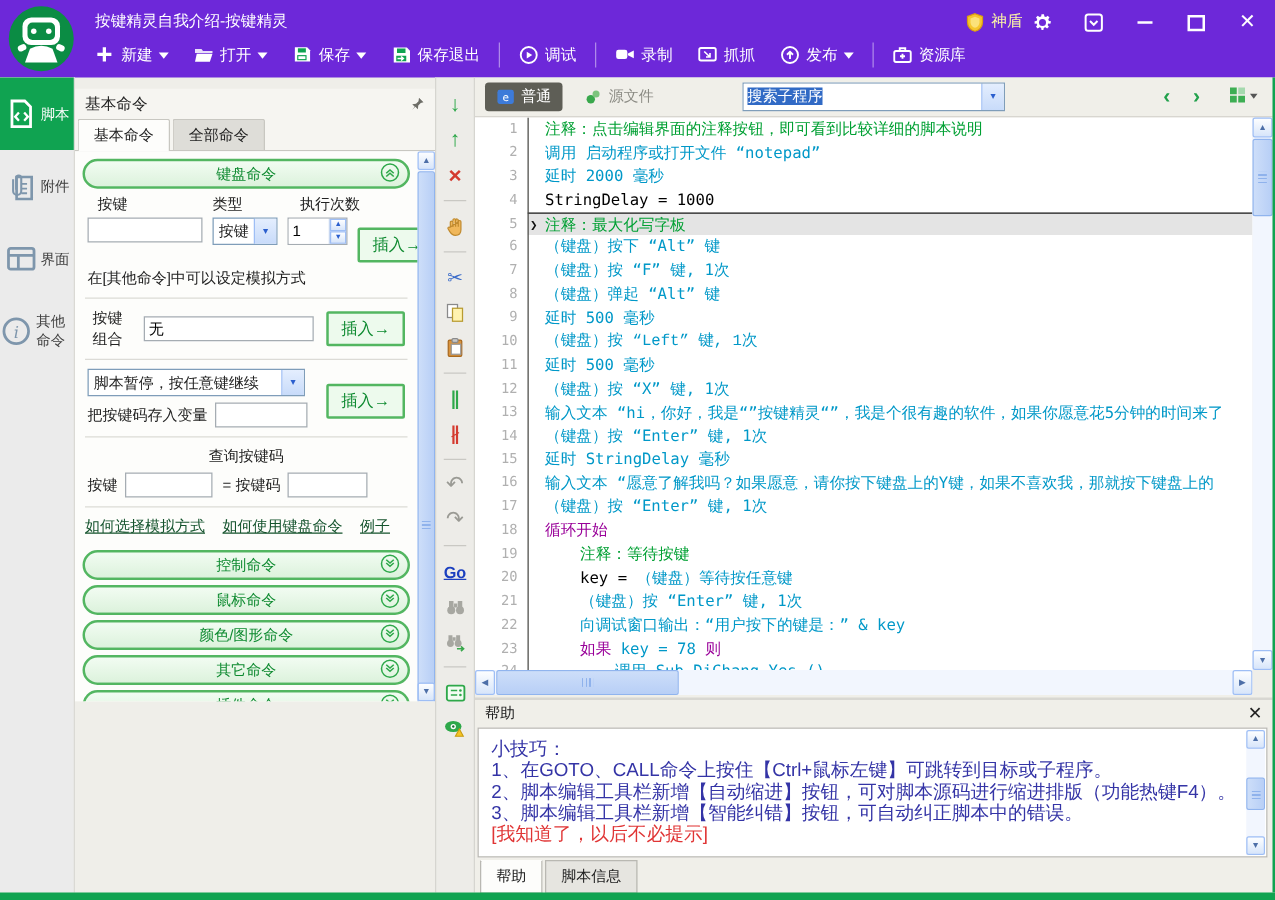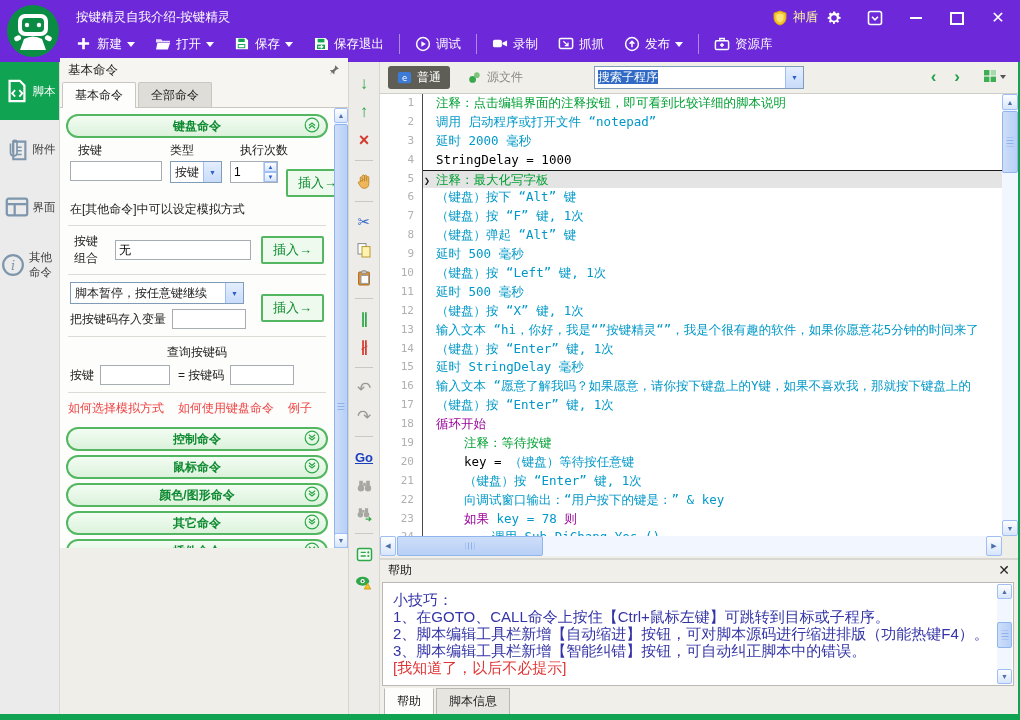--- a/index.html
+++ b/index.html
@@ -22,45 +22,45 @@
   .tb-caret{width:0;height:0;border:4px solid transparent;border-top:5px solid #fff;margin-top:4px;}
   .tb-sep{width:1px;height:20px;background:rgba(255,255,255,.45);margin:0 5px;}
   
   #rail{position:absolute;left:0;top:62px;width:60px;height:652px;background:#EBEBEB;border-right:1px solid #DAD9D4;box-sizing:border-box;}
   .rail-item{height:58px;display:flex;align-items:center;justify-content:center;gap:3px;color:#3E3E3E;font-size:11.5px;cursor:pointer;}
   .rail-item .ric{width:26px;height:26px;color:#7E96AC;}
   .rail-item.active{background:#10A351;color:#fff;}
   .rail-item.active .ric{color:#fff;}
   #rail-notch{position:absolute;left:60px;top:86px;width:0;height:0;border:7px solid transparent;border-left:8px solid #10A351;}
   
-  #panel{position:absolute;left:60px;top:58px;width:288px;height:490px;background:#F6F5F1;box-sizing:border-box;}
+  #panel{position:absolute;left:60px;top:71px;width:288px;height:490px;background:#F6F5F1;box-sizing:border-box;}
   #panel-header{height:24px;display:flex;align-items:center;padding:0 8px;font-size:12.5px;}
   #panel-header .sp{flex:1;}
   #panel-tabs{height:25px;display:flex;align-items:flex-end;padding-left:2px;gap:2px;border-bottom:1px solid #C8C7C1;}
   .ptab{padding:4px 12px 3px;border:1px solid #C8C7C1;border-bottom:none;background:#DEDDD8;cursor:pointer;border-radius:2px 2px 0 0;}
   .ptab.active{background:#FDFDFB;position:relative;top:1px;padding-bottom:4px;}
   #panel-body{position:absolute;left:0;top:50px;right:0;bottom:0;background:#FDFDFB;overflow:hidden;}
   #panel-content{position:absolute;left:0;top:0;right:14px;bottom:0;padding:6px 6px 0 6px;}
   .pill{height:20px;border:2px solid #53B661;border-radius:12px;background:linear-gradient(#F2FCF2,#DCF2DC);
-    display:flex;align-items:center;justify-content:center;position:relative;color:#0E8A30;font-weight:bold;cursor:pointer;margin-bottom:4px;}
+    display:flex;align-items:center;justify-content:center;position:relative;color:#0E8A30;font-weight:normal;cursor:pointer;margin-bottom:4px;}
   .pill .chev{position:absolute;right:6px;top:1px;width:16px;height:16px;}
   .form-row{display:flex;align-items:center;margin:2px 4px;}
   .lbl{color:#222;}
   input.xin{height:18px;border:1px solid #A5ACB2;background:#fff;font-size:12px;padding:0 3px;box-sizing:content-box;}
   .xsel{display:flex;height:20px;border:1px solid #7F9DB9;background:#fff;align-items:stretch;cursor:pointer;}
   .xsel-text{flex:1;padding:2px 4px;white-space:nowrap;overflow:hidden;}
   .xsel-btn{width:17px;background:linear-gradient(#E4EEFE,#C8DBFA);border-left:1px solid #9EBEF5;display:flex;align-items:center;justify-content:center;color:#2B5FCE;font-size:7px;}
   .spin{display:flex;height:20px;border:1px solid #A5ACB2;background:#fff;}
   .spin input{width:26px;border:none;font-size:12px;padding:0 3px;outline:none;}
   .spin .arrows{width:15px;display:flex;flex-direction:column;border-left:1px solid #C6D6F0;}
   .spin .arrows div{flex:1;background:linear-gradient(#FDFEFF,#D7E5FA);border:1px solid #9EBEF5;display:flex;align-items:center;justify-content:center;font-size:6px;color:#2B5FCE;cursor:pointer;}
   .insert-btn{border:2px solid #53B661;background:#EDFAED;color:#0E8A30;font-size:13px;padding:3px 10px;cursor:pointer;border-radius:2px;white-space:nowrap;}
   .phr{border:none;border-top:1px solid #DCDBD6;margin:7px 2px;}
   .plinks{display:flex;gap:14px;margin:4px 2px 10px;}
-  .plinks a{color:#ef4444;cursor:pointer;white-space:nowrap;}
+  .plinks a{color:#14532d;text-decoration:underline;cursor:pointer;white-space:nowrap;}
   #panel-scroll{position:absolute;right:0;top:0;width:14px;bottom:0;background:#F2F6FE;}
   
   .sb-btn{position:absolute;background:linear-gradient(#FDFEFF,#D7E5FA);border:1px solid #9EBEF5;border-radius:2px;display:flex;align-items:center;justify-content:center;color:#4D6FA8;font-size:7px;cursor:pointer;box-sizing:border-box;}
   .sb-thumb{position:absolute;background:linear-gradient(90deg,#CDDEF9,#B8CFF6);border:1px solid #90B4EE;border-radius:2px;cursor:pointer;box-sizing:border-box;}
   .sb-thumb.h{background:linear-gradient(#CDDEF9,#B8CFF6);}
   .grip-v{position:absolute;left:50%;top:50%;transform:translate(-50%,-50%);width:7px;height:9px;
     background:repeating-linear-gradient(0deg,#8FB2EC 0 1px,transparent 1px 3px);}
   .grip-h{position:absolute;left:50%;top:50%;transform:translate(-50%,-50%);width:9px;height:7px;
     background:repeating-linear-gradient(90deg,#8FB2EC 0 1px,transparent 1px 3px);}
   
@@ -544,21 +544,21 @@
       <div id="code-lines">
           <div class="code-line"><span class="ln">1</span><span class="lt" style="padding-left: 14px;"><span class="tok-comment">注释：点击编辑界面的注释按钮，即可看到比较详细的脚本说明</span></span></div>
           <div class="code-line"><span class="ln">2</span><span class="lt" style="padding-left: 14px;"><span class="tok-statement">调用 启动程序或打开文件 “notepad”</span></span></div>
           <div class="code-line"><span class="ln">3</span><span class="lt" style="padding-left: 14px;"><span class="tok-statement">延时 2000 毫秒</span></span></div>
           <div class="code-line"><span class="ln">4</span><span class="lt" style="padding-left: 14px;"><span class="tok-plain">StringDelay = 1000</span></span></div>
           <div class="code-line current"><span class="ln">5</span><span class="lt" style="padding-left: 14px;"><span class="tok-comment">注释：最大化写字板</span></span><span class="cur-marker">❯</span></div>
           <div class="code-line"><span class="ln">6</span><span class="lt" style="padding-left: 14px;"><span class="tok-statement">（键盘）按下 “Alt” 键</span></span></div>
           <div class="code-line"><span class="ln">7</span><span class="lt" style="padding-left: 14px;"><span class="tok-statement">（键盘）按 “F” 键, 1次</span></span></div>
           <div class="code-line"><span class="ln">8</span><span class="lt" style="padding-left: 14px;"><span class="tok-statement">（键盘）弹起 “Alt” 键</span></span></div>
           <div class="code-line"><span class="ln">9</span><span class="lt" style="padding-left: 14px;"><span class="tok-statement">延时 500 毫秒</span></span></div>
-          <div class="code-line"><span class="ln">10</span><span class="lt" style="padding-left: 14px;"><span class="tok-statement">（键盘）按 “Left” 键, 1次</span></span></div>
+          <div class="code-line"><span class="ln">10</span><span class="lt" style="padding-left: 14px; font-family: Liberation Mono, monospace;"><span class="tok-statement">（键盘）按 “Left” 键, 1次</span></span></div>
           <div class="code-line"><span class="ln">11</span><span class="lt" style="padding-left: 14px;"><span class="tok-statement">延时 500 毫秒</span></span></div>
           <div class="code-line"><span class="ln">12</span><span class="lt" style="padding-left: 14px;"><span class="tok-statement">（键盘）按 “X” 键, 1次</span></span></div>
           <div class="code-line"><span class="ln">13</span><span class="lt" style="padding-left: 14px;"><span class="tok-statement">输入文本 “hi，你好，我是“”按键精灵“”，我是个很有趣的软件，如果你愿意花5分钟的时间来了</span></span></div>
           <div class="code-line"><span class="ln">14</span><span class="lt" style="padding-left: 14px;"><span class="tok-statement">（键盘）按 “Enter” 键, 1次</span></span></div>
           <div class="code-line"><span class="ln">15</span><span class="lt" style="padding-left: 14px;"><span class="tok-statement">延时 StringDelay 毫秒</span></span></div>
           <div class="code-line"><span class="ln">16</span><span class="lt" style="padding-left: 14px;"><span class="tok-statement">输入文本 “愿意了解我吗？如果愿意，请你按下键盘上的Y键，如果不喜欢我，那就按下键盘上的</span></span></div>
           <div class="code-line"><span class="ln">17</span><span class="lt" style="padding-left: 14px;"><span class="tok-statement">（键盘）按 “Enter” 键, 1次</span></span></div>
           <div class="code-line"><span class="ln">18</span><span class="lt" style="padding-left: 14px;"><span class="tok-keyword">循环开始</span></span></div>
           <div class="code-line"><span class="ln">19</span><span class="lt" style="padding-left: 42px;"><span class="tok-comment">注释：等待按键</span></span></div>
           <div class="code-line"><span class="ln">20</span><span class="lt" style="padding-left: 42px;"><span class="tok-plain">key = </span><span class="tok-statement">（键盘）等待按任意键</span></span></div>

